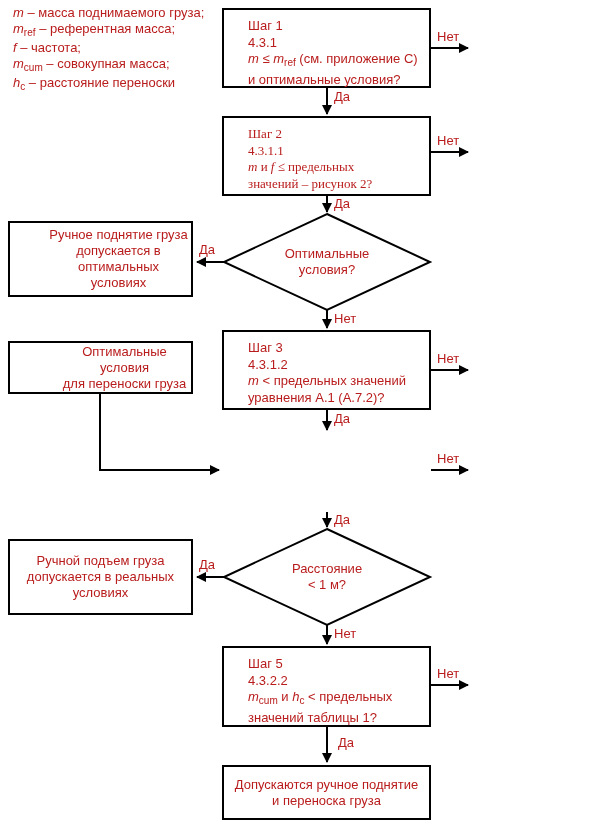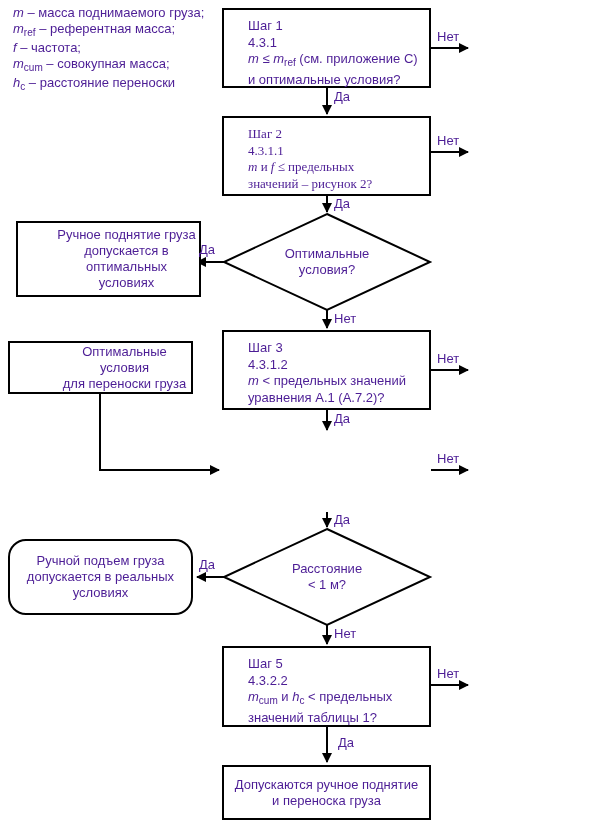--- a/index.html
+++ b/index.html
@@ -3,21 +3,21 @@
 <meta charset="utf-8">
 <style>
   html, body { margin: 0; padding: 0; background: #ffffff; }
   .stage {
     position: relative;
     width: 590px;
     height: 826px;
     background: #ffffff;
     font-family: "Liberation Sans", sans-serif;
     font-size: 13px;
-    color: #4c1d95;
+    color: #b91c1c;
     overflow: hidden;
   }
   .connectors { position: absolute; left: 0; top: 0; }
   .connectors line, .connectors polyline {
     stroke: #000; stroke-width: 2; fill: none;
   }
   .connectors polygon { fill: #fff; stroke: #000; stroke-width: 2; }
   .box {
     position: absolute;
     box-sizing: border-box;
@@ -74,38 +74,38 @@
   </div>
 
   <div class="box step-box" style="left:222px; top:116px; width:209px; height:80px;font-family:Liberation Serif, serif;">
     <div>Шаг 2</div>
     <div>4.3.1.1</div>
     <div><span class="it">m</span><span> и </span><span class="it">f</span><span> ≤  предельных</span><br>значений – рисунок 2?</div>
   </div>
 
   <div class="diamond-text" style="left:247px; top:246px; width:160px;">Оптимальные<br>условия?</div>
 
-  <div class="box center-box" style="left:16px; top:221px; width:185px; height:76px;padding-left:36px;">
+  <div class="box center-box" style="left:8px; top:221px; width:185px; height:76px;padding-left:36px;">
     <div>Ручное поднятие груза<br>допускается в оптимальных<br>условиях</div>
   </div>
 
   <div class="box step-box" style="left:222px; top:330px; width:209px; height:80px;">
     <div>Шаг 3</div>
     <div>4.3.1.2</div>
     <div><span class="it">m</span><span> &lt; предельных значений</span><br>уравнения А.1 (А.7.2)?</div>
   </div>
 
   <div class="box center-box" style="left:8px; top:341px; width:185px; height:53px;padding-left:48px;">
     <div>Оптимальные условия<br>для переноски груза</div>
   </div>
 
 
   <div class="diamond-text" style="left:247px; top:561px; width:160px;">Расстояние<br>&lt; 1 м?</div>
 
-  <div class="box center-box" style="left:8px; top:539px; width:185px; height:76px;border-radius:18px;">
+  <div class="box center-box" style="left:8px; top:539px; width:185px; height:76px;">
     <div>Ручной подъем груза<br>допускается в реальных<br>условиях</div>
   </div>
 
   <div class="box step-box" style="left:222px; top:646px; width:209px; height:81px;">
     <div>Шаг 5</div>
     <div>4.3.2.2</div>
     <div><span class="it">m</span><span class="sub">cum</span><span> и </span><span class="it">h</span><span class="sub">c</span><span> &lt; предельных</span><br>значений таблицы 1?</div>
   </div>
 
 

